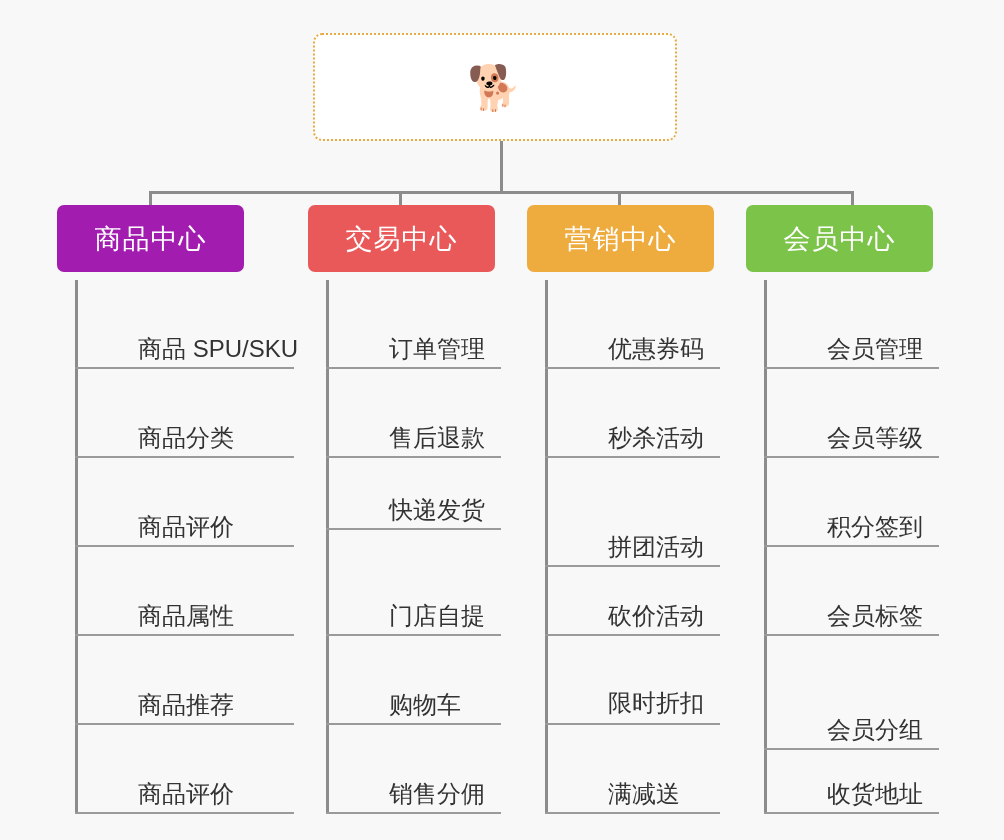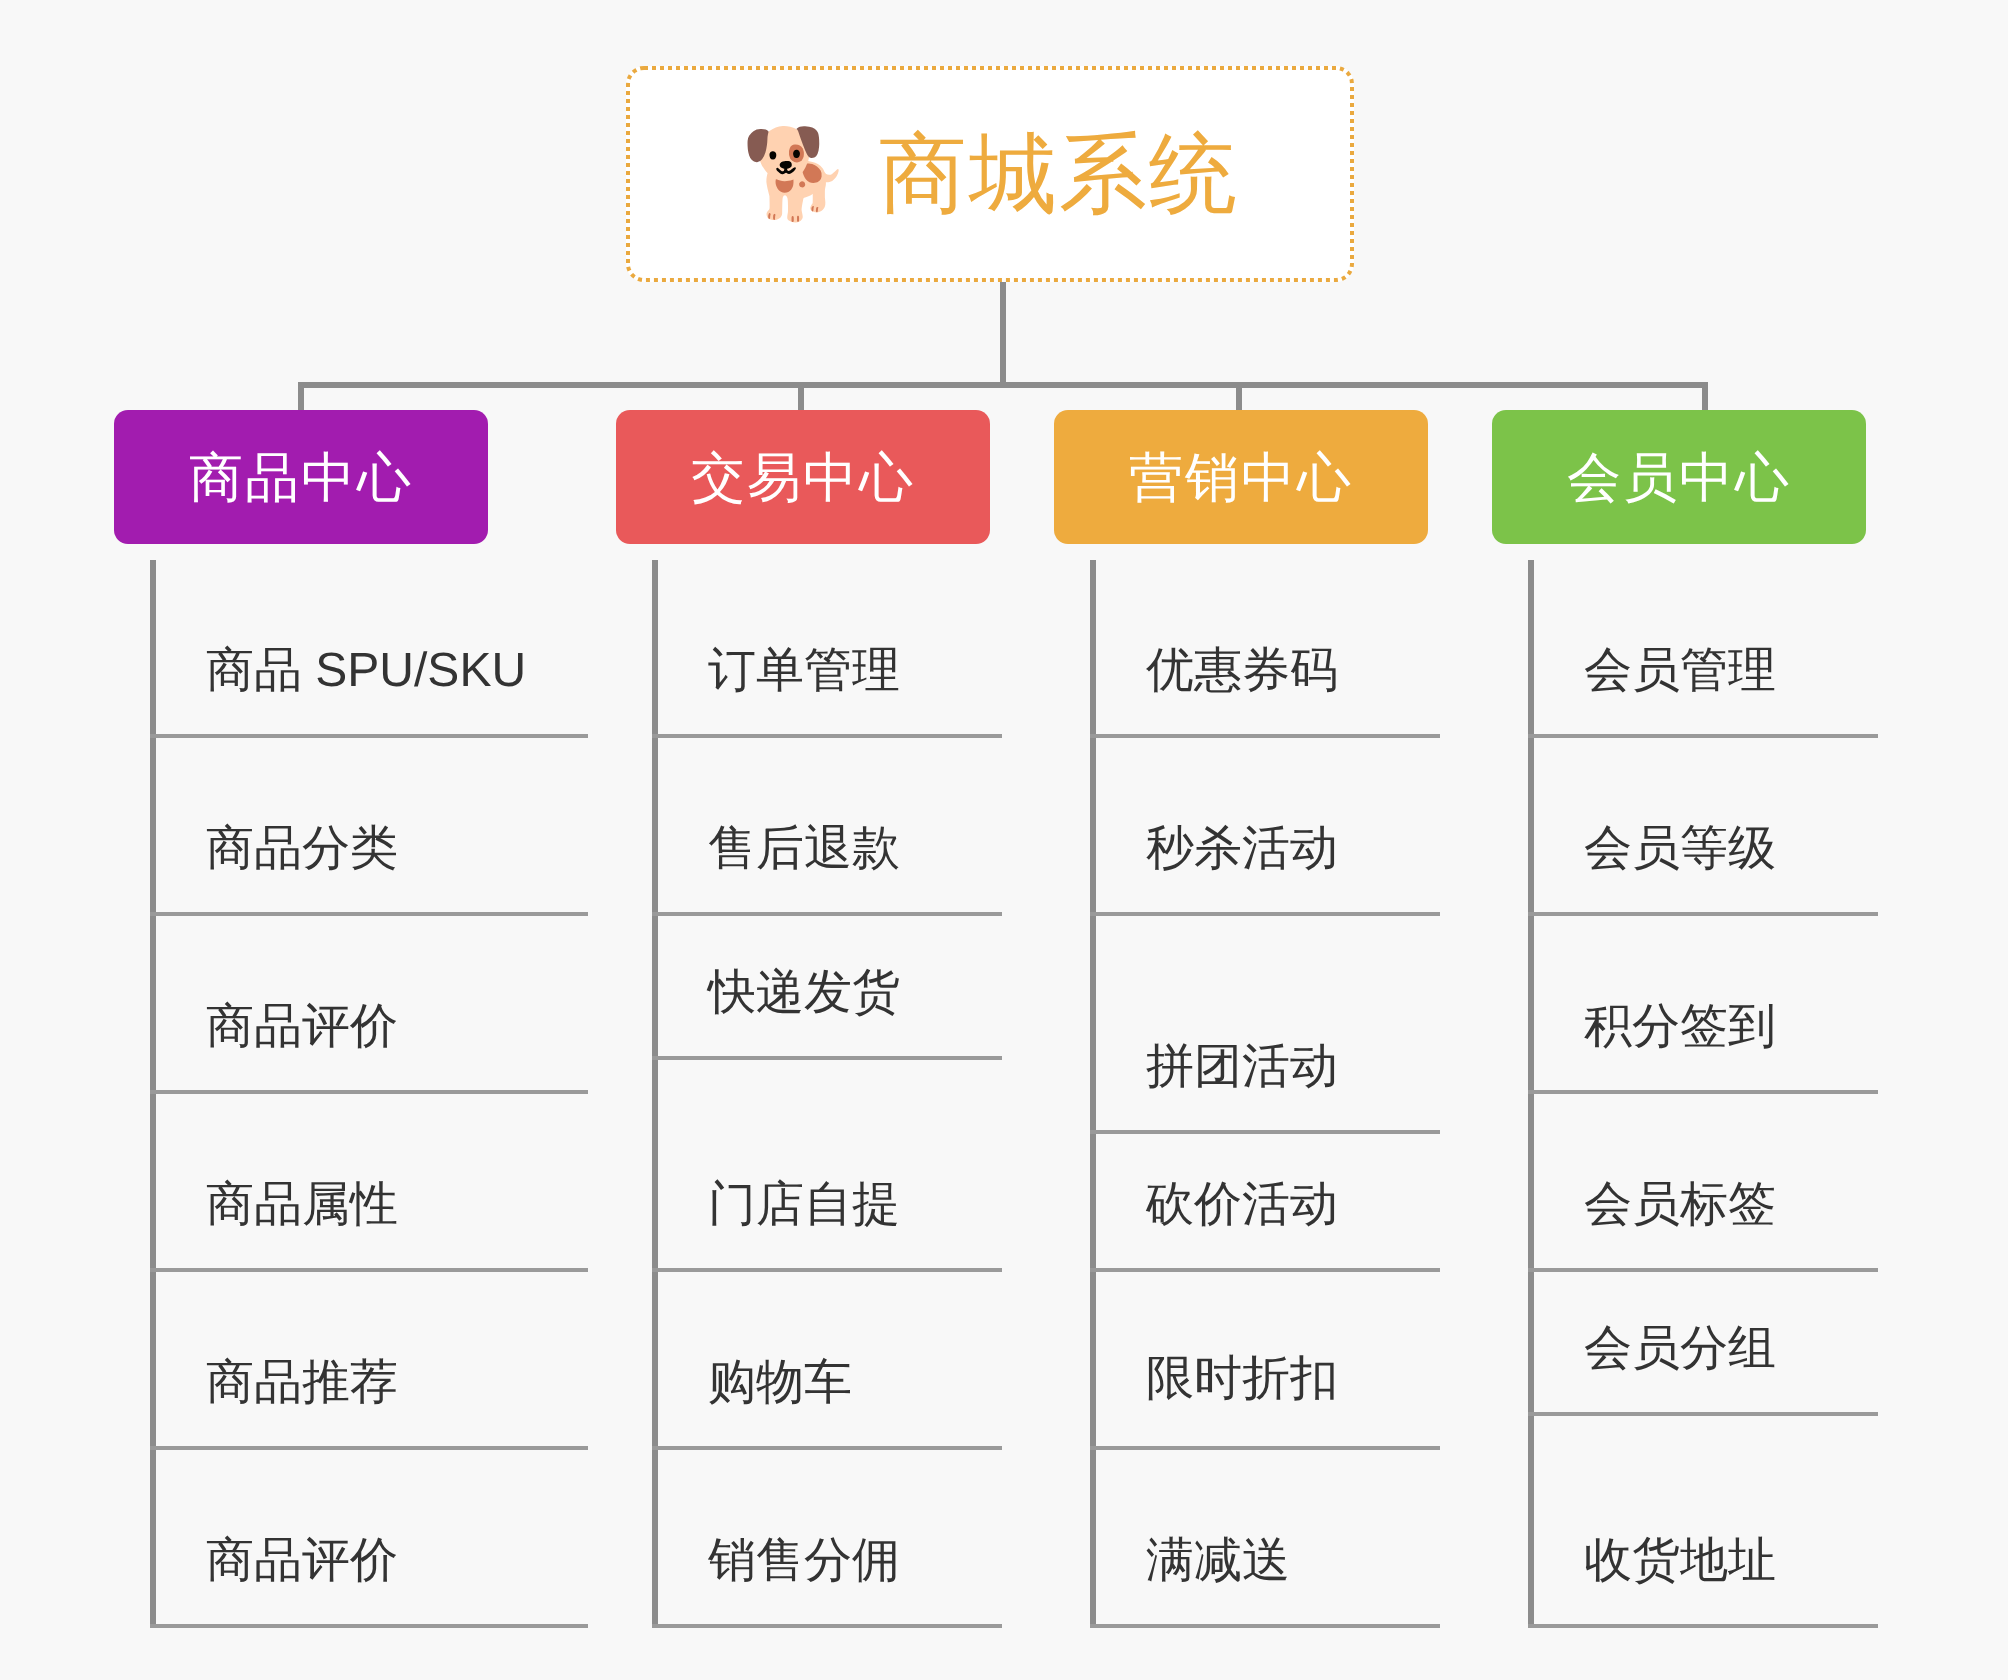--- a/index.html
+++ b/index.html
@@ -96,32 +96,32 @@
     border-bottom: 2px solid #9a9a9a;
     display: flex;
     align-items: flex-end;
     justify-content: flex-start;
   }
   .leaf-label {
     font-size: 24px;
     color: #333333;
     white-space: nowrap;
     padding-left: 28px;
-    padding-bottom: 18px;
+    padding-bottom: 5px;
     line-height: 1.1;
+    margin-left: 35px;
   }
 </style>
 </head>
 <body>
 
 <div id="diagram">
 
   <div class="root-node">
     <span class="root-emoji">🐕</span>
-    <span class="root-title">商城系统</span>
   </div>
 
   <div class="line v-line" style="left:500px; top:141px; height:52px;"></div>
   <div class="line h-line" style="left:149px; top:191px; width:705px;"></div>
 
   <div class="line v-line" style="left:149px; top:191px; height:16px;"></div>
   <div class="line v-line" style="left:399px; top:191px; height:16px;"></div>
   <div class="line v-line" style="left:618px; top:191px; height:16px;"></div>
   <div class="line v-line" style="left:851px; top:191px; height:16px;"></div>
 
@@ -208,21 +208,21 @@
         </div>
         <div class="leaf" style="top: 164px; width: 175px; height: 89px;">
           <span class="leaf-label">会员等级</span>
         </div>
         <div class="leaf" style="top: 253px; width: 175px; height: 89px;">
           <span class="leaf-label">积分签到</span>
         </div>
         <div class="leaf" style="top: 342px; width: 175px; height: 89px;">
           <span class="leaf-label">会员标签</span>
         </div>
-        <div class="leaf" style="top: 414px; width: 175px; height: 89px;">
+        <div class="leaf" style="top: 456px; width: 175px; height: 89px;">
           <span class="leaf-label">会员分组</span>
         </div>
         <div class="leaf" style="top: 520px; width: 175px; height: 89px;">
           <span class="leaf-label">收货地址</span>
         </div>
       </div>
     </div>
 
 </div>
 

